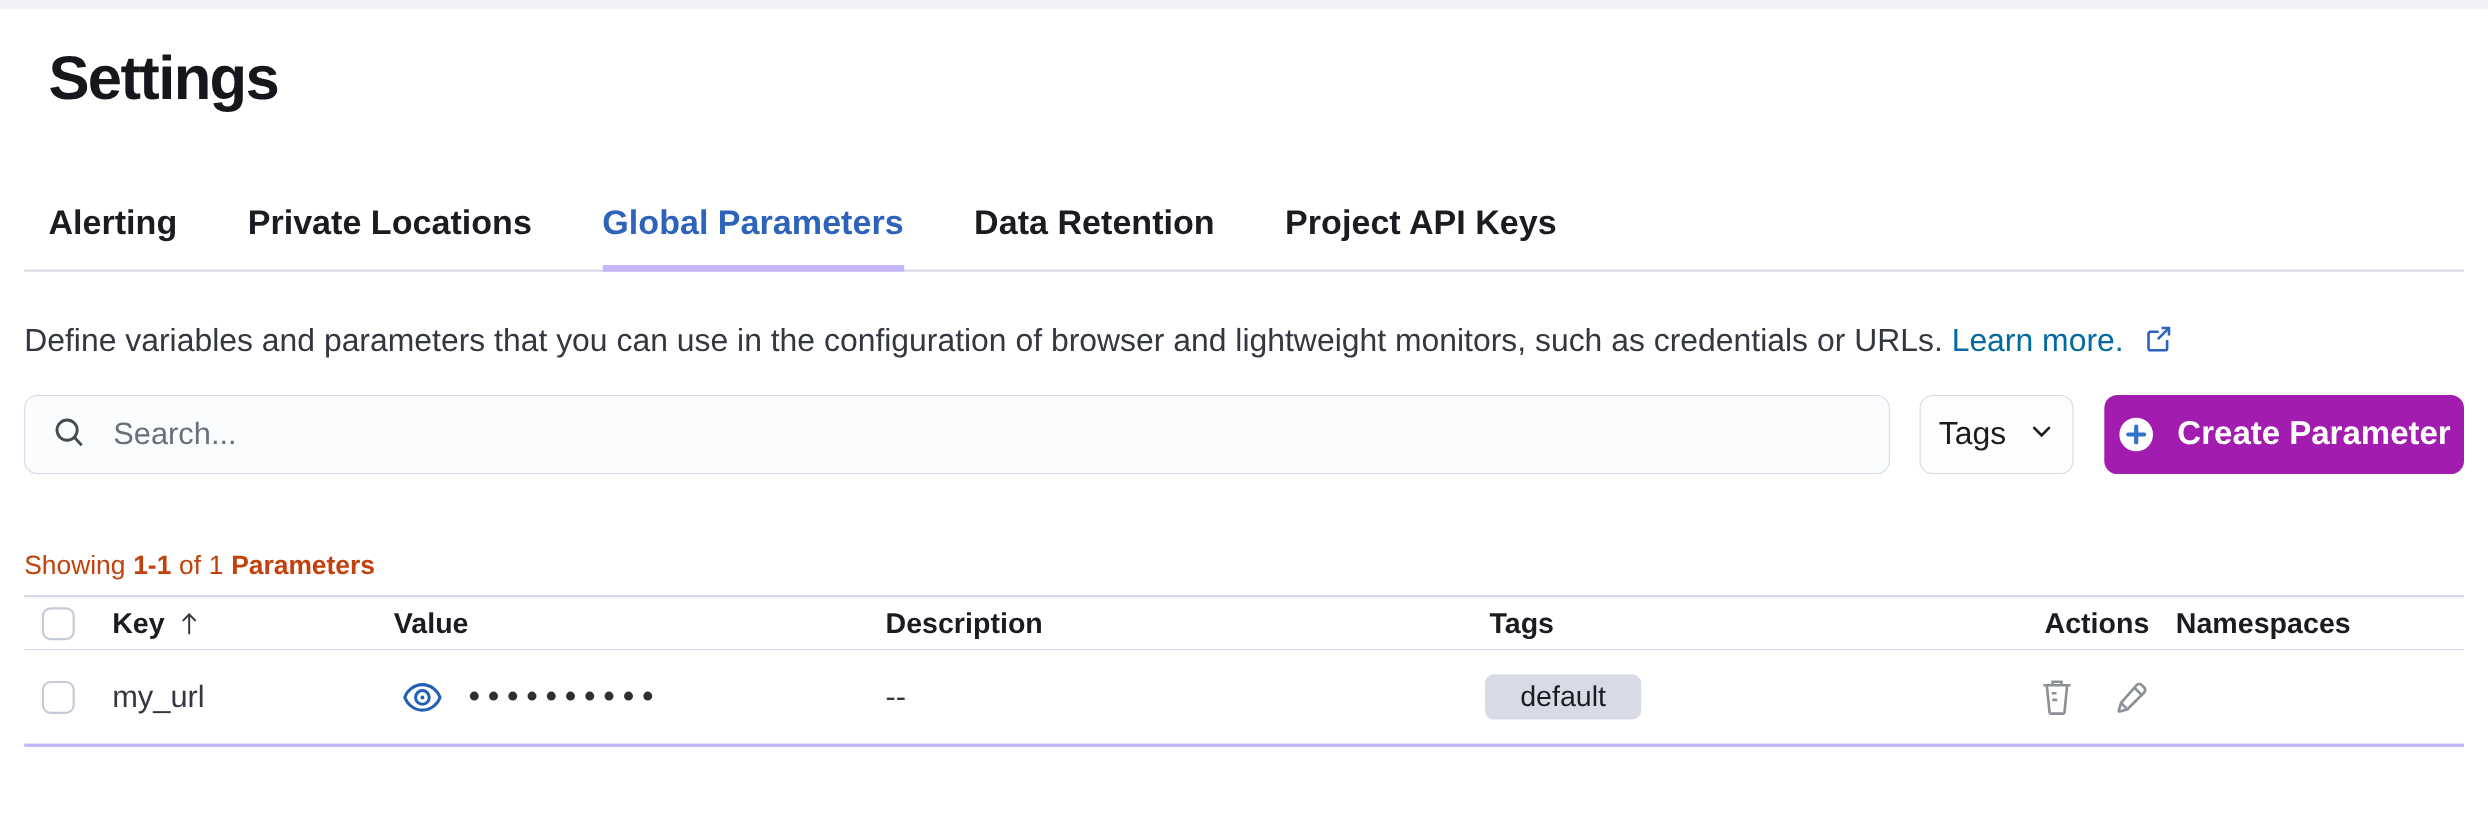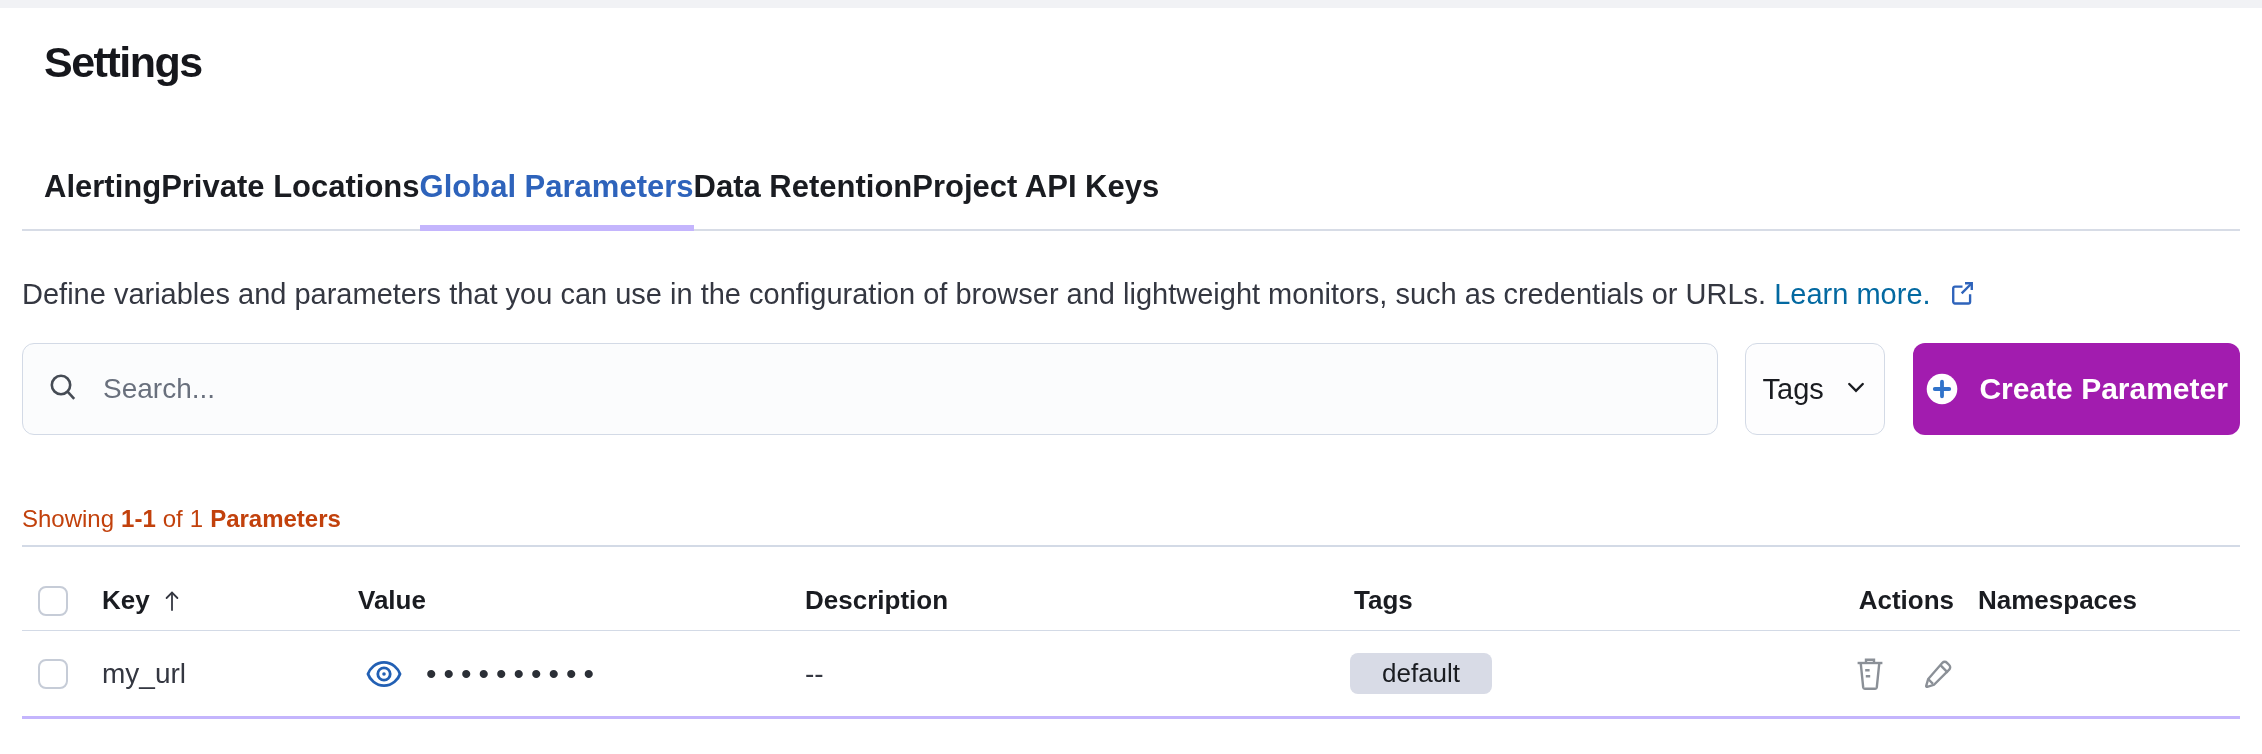--- a/index.html
+++ b/index.html
@@ -1,56 +1,56 @@
 <!DOCTYPE html>
 <html><head>
 <meta charset="utf-8">
 <style>
   * { margin:0; padding:0; box-sizing:border-box; }
   html,body { width:2262px; height:754px; background:#fff; overflow:hidden;
     font-family:"Liberation Sans", sans-serif; color:#343741; }
   .top-band { height:8px; background:#f1f2f5; }
   .content { padding:0 22px; }
 
-  .page-title { margin:30px 0 0 22px; font-size:43px; font-weight:700;
+  .page-title { margin:30px 0 0 22px; font-size:56px; font-weight:700;
     letter-spacing:-1.5px; color:#16171c; }
 
   .tabs-wrap { margin-top:80px; border-bottom:2px solid #d7dce6; padding-left:22px; }
-  .tabs { display:flex; }
+  .tabs { display:flex; gap:64px; }
   .tab { font-size:31px; font-weight:700; color:#1a1c21; padding-bottom:18px;
     cursor:pointer; line-height:40px; }
   .tab.active { color:#2e63bb; border-bottom:6px solid #c4b5fd; margin-bottom:-2px; }
 
   .description { margin-top:38px; font-size:29px; line-height:50px; color:#343741;
     max-width:2218px; }
   .learn-link { color:#0369a1; cursor:pointer; }
   .ext-icon { display:inline-block; vertical-align:-2px; margin-left:10px; }
 
-  .toolbar { margin-top:22px; display:flex; align-items:stretch; height:92px; }
+  .toolbar { margin-top:22px; display:flex; align-items:stretch; height:72px; }
   .search-box { flex:0 0 1696px; display:flex; align-items:center; gap:24px;
     background:#fbfcfd; border:1px solid #d3dae6; border-radius:12px; padding:0 24px; }
   .search-box input { flex:1; border:none; outline:none; background:transparent;
     font-size:28px; color:#343741; font-family:"Liberation Sans", sans-serif; }
   .search-box input::placeholder { color:#69707d; }
   .tags-btn { margin-left:27px; width:143px; display:flex; align-items:center;
     justify-content:center; gap:20px; background:#fdfdfe; border:1px solid #d3dae6;
     border-radius:12px; font-size:29px; color:#1a1c21; cursor:pointer; }
   .create-btn { margin-left:28px; width:333px; display:flex; align-items:center;
     justify-content:center; gap:20px; background:#a21caf; border:none; border-radius:12px;
     color:#fff; font-size:30px; font-weight:700; cursor:pointer;
     font-family:Liberation Sans, sans-serif; }
 
   .summary { margin-top:70px; font-size:24px; color:#c2410c; display:flex; gap:7px; }
   .summary .b { font-weight:700; }
 
   .table { margin-top:12px; }
   .t-divider { height:2px; background:#d3dae6; }
   .t-row { display:grid; align-items:center;
     grid-template-columns:80px 256px 447px 549px 194px 430px 1fr; }
-  .t-head { height:60px; border-bottom:1px solid #d3dae6;margin-top:24px; }
+  .t-head { height:48px; border-bottom:1px solid #d3dae6; }
   .t-head .cell { font-size:26px; font-weight:700; color:#1a1c21; }
   .t-body-row { height:88px; border-bottom:3px solid #c4b5fd; }
   .t-body-row .cell { font-size:28px; color:#343741; }
   .cell { display:flex; align-items:center; }
   .cell.checkbox-cell { padding-left:16px; }
   .cell.actions { justify-content:flex-end; padding-right:24px; gap:36px; }
   .sort-wrap { display:flex; align-items:center; gap:10px; cursor:pointer; }
 
   .checkbox { width:30px; height:30px; border:2px solid #c6ccd7; border-radius:8px;
     background:#fff; cursor:pointer; }

